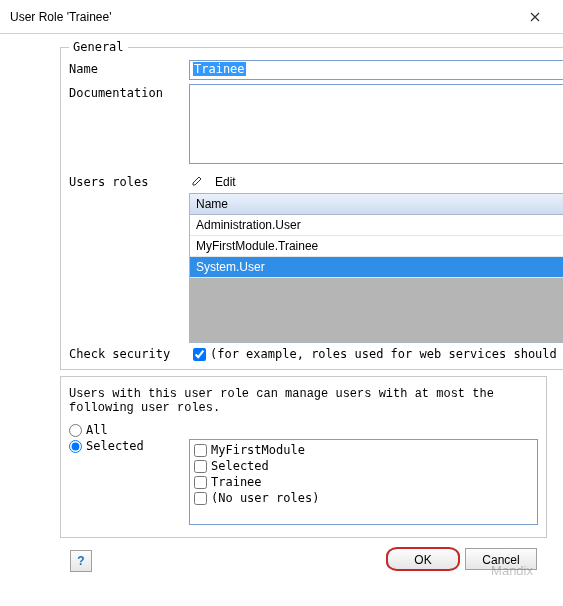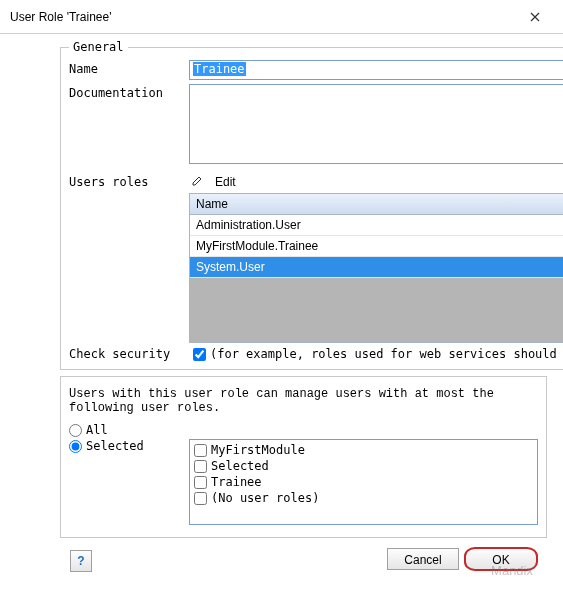--- a/index.html
+++ b/index.html
@@ -256,19 +256,19 @@
         </div>
       </div>
     </div>
   </fieldset>
 
   <div class="bottom-area">
     <div class="help-btn">
       <span>?</span>
     </div>
     <div class="buttons">
+      <button class="btn ok">OK</button>
       <button class="btn">Cancel</button>
-      <button class="btn ok">OK</button>
     </div>
     <div class="watermark">Mandix</div>
   </div>
 
 </div>
 
 </body></html>

